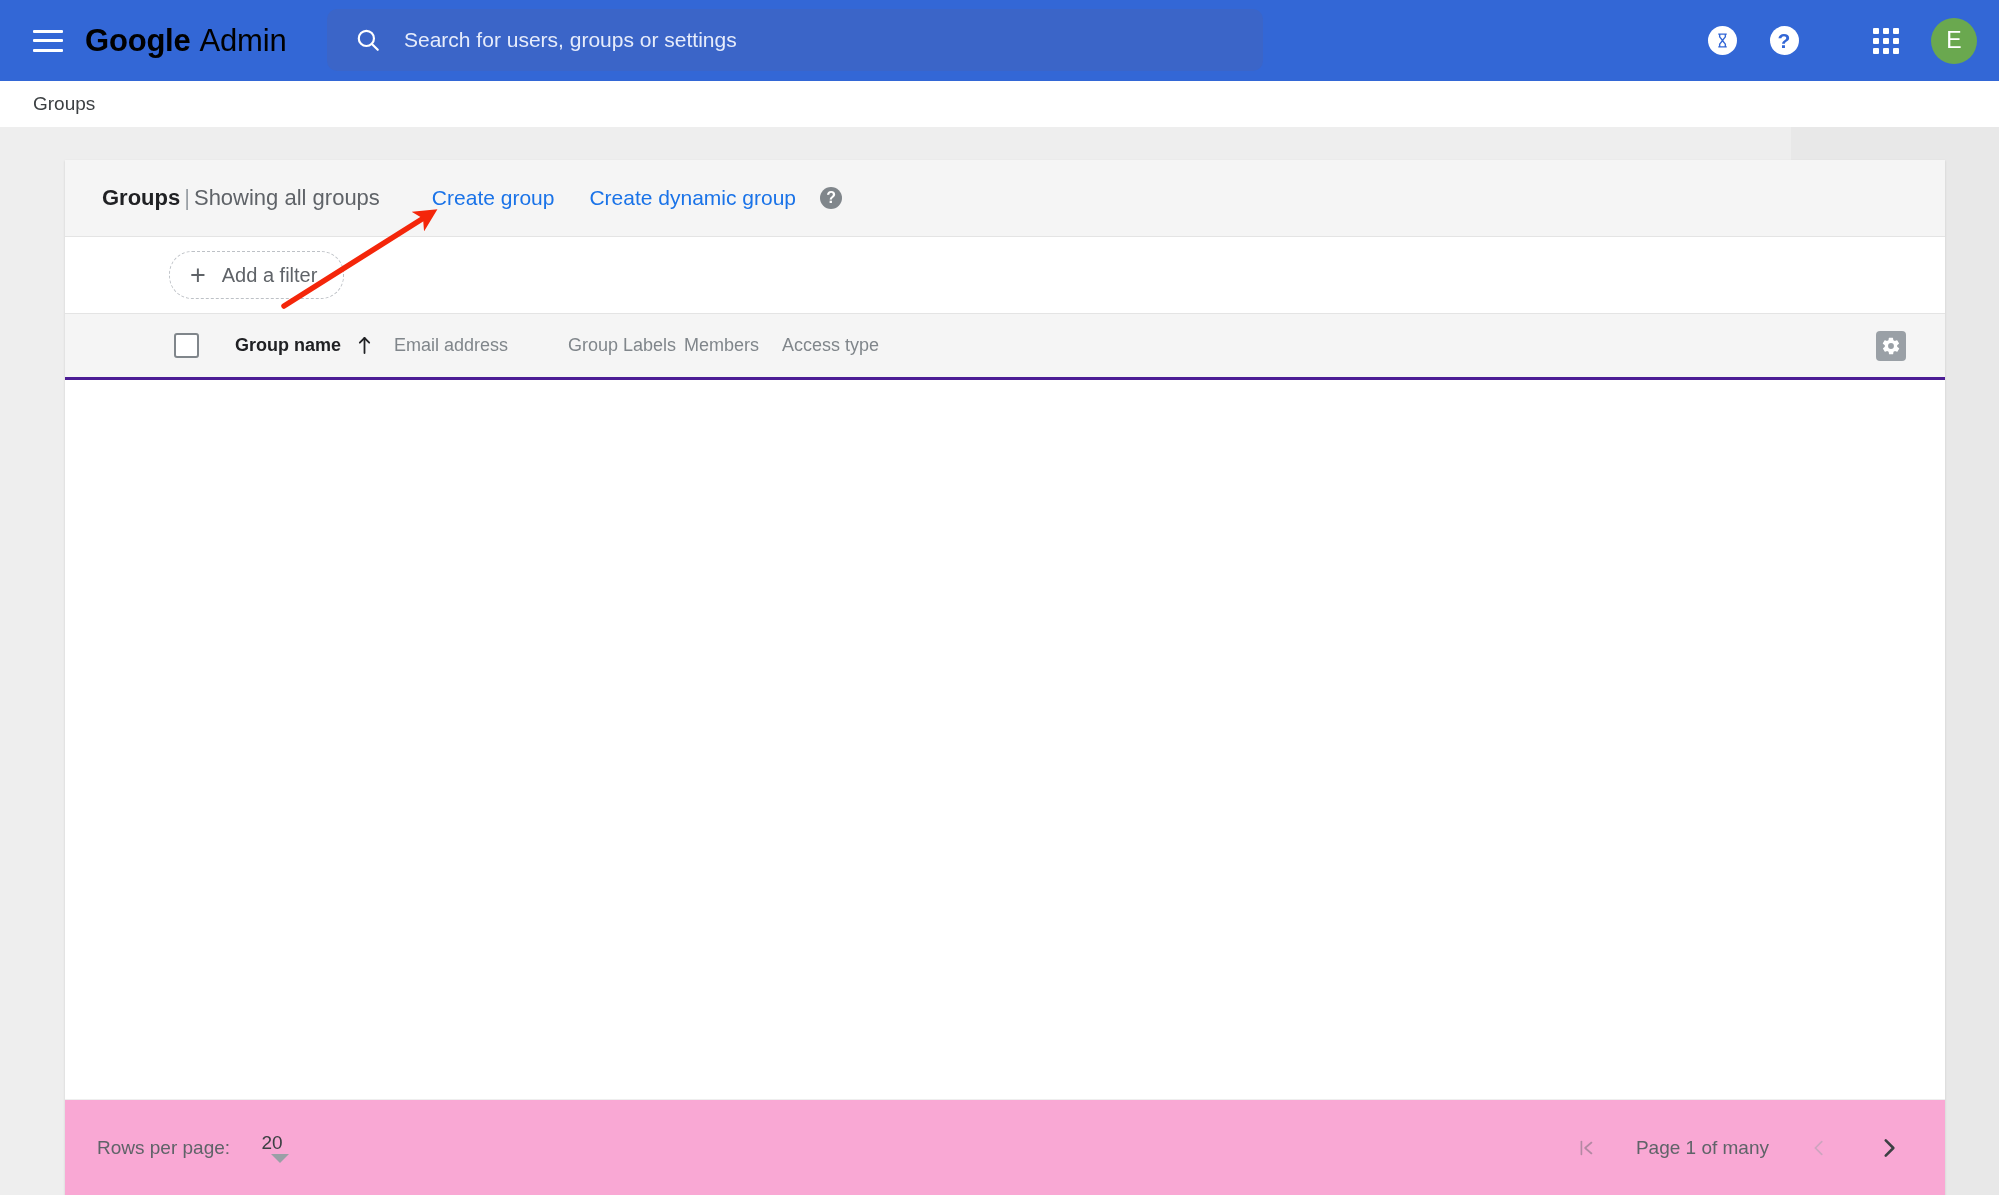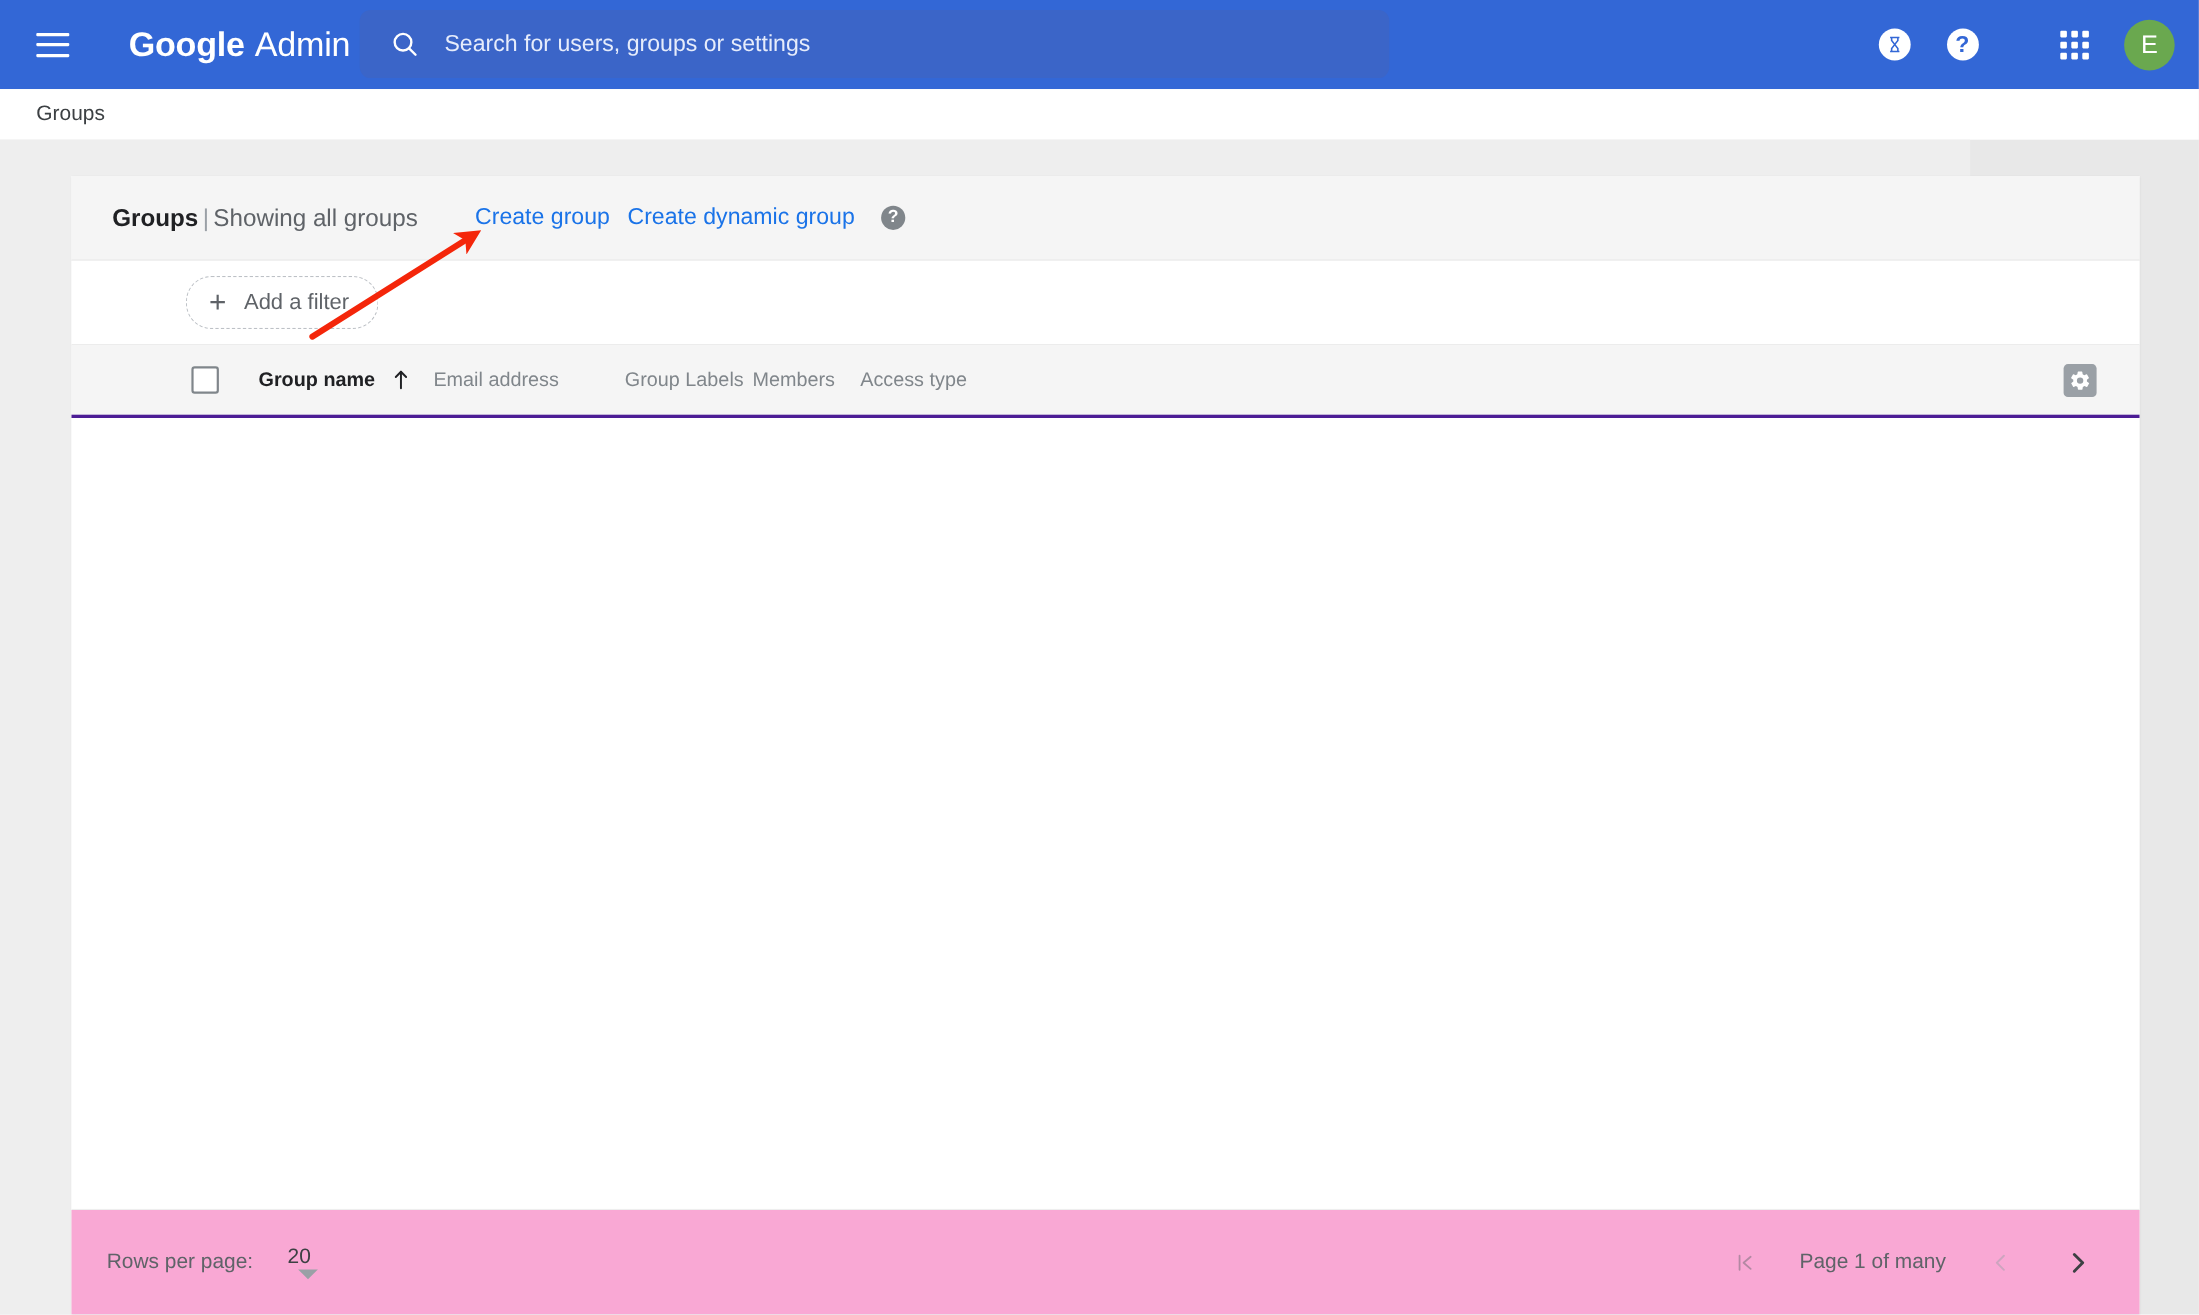--- a/index.html
+++ b/index.html
@@ -38,28 +38,27 @@
     cursor: pointer;
   }
   .hamburger span {
     display: block;
     height: 3px;
     width: 30px;
     background: #ffffff;
     border-radius: 1px;
   }
   .brand {
-    color: #ffffff;
+    color: #000000;
     font-size: 31px;
     letter-spacing: -0.2px;
     white-space: nowrap;
     display: flex;
     align-items: baseline;
     gap: 9px;
-    margin-left: 32px;
   }
   .brand .brand-strong { font-weight: 700; }
   .brand .brand-light  { font-weight: 400; }
 
   .searchbox {
     position: absolute;
     left: 327px;
     top: 9px;
     width: 936px;
     height: 62px;
@@ -196,21 +195,21 @@
   .card-title b { font-weight: 700; color: #202124; }
   .card-title .sep { color: #9aa0a6; padding: 0 4px; font-weight: 400; }
   .card-title .sub { color: #5f6368; font-weight: 400; }
   .head-link {
     color: #1a73e8;
     font-size: 21px;
     margin-left: 52px;
     cursor: pointer;
     white-space: nowrap;
   }
-  .head-link.second { margin-left: 16px; }
+  .head-link.second { margin-left: 35px; }
   .help-dot {
     width: 22px; height: 22px;
     border-radius: 50%;
     background: #80868b;
     color: #ffffff;
     font-size: 16px;
     font-weight: 700;
     display: flex;
     align-items: center;
     justify-content: center;

